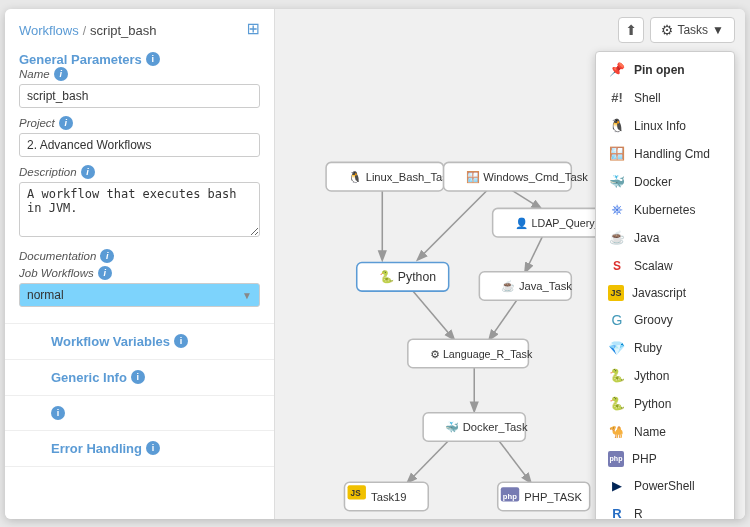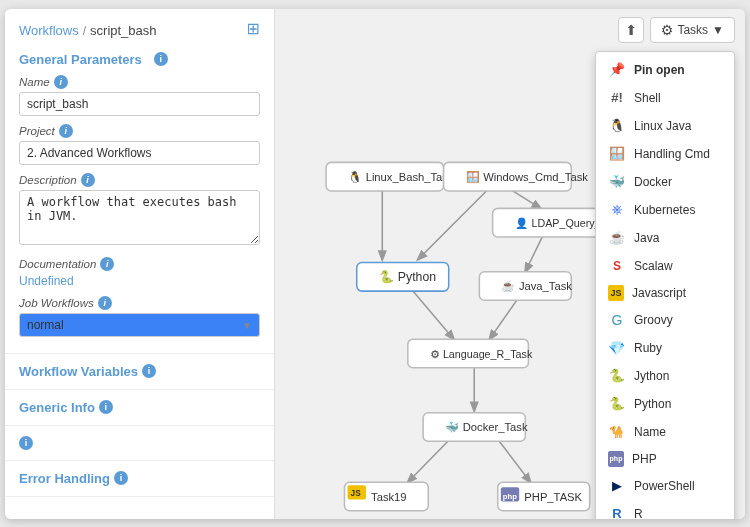--- a/index.html
+++ b/index.html
@@ -53,24 +53,23 @@
       cursor: pointer;
     }
     .left-section {
       padding: 8px 14px;
       border-bottom: 1px solid #eee;
     }
     .section-title {
       font-size: 13px;
       font-weight: 600;
       color: #5b9bd5;
-      margin-bottom: 8px;
-      display: flex;
-      align-items: center;
-      gap: 12px;
+      display: flex;
+      align-items: center;
+      gap: 4px;
     }
     .info-icon {
       display: inline-flex;
       align-items: center;
       justify-content: center;
       width: 14px;
       height: 14px;
       background: #5b9bd5;
       color: #fff;
       border-radius: 50%;
@@ -115,21 +114,21 @@
       position: relative;
       margin-bottom: 8px;
     }
     .field-select {
       width: 100%;
       padding: 4px 7px;
       border: 1px solid #ccc;
       border-radius: 3px;
       font-size: 12px;
       color: #333;
-      background: #3b82f6;
+      background: #7dd3fc;
       appearance: none;
       outline: none;
     }
     .select-arrow {
       position: absolute;
       right: 8px;
       top: 50%;
       transform: translateY(-50%);
       color: #888;
       font-size: 10px;
@@ -148,20 +147,21 @@
       border-bottom: 1px solid #eee;
       cursor: pointer;
     }
     .collapsible-title {
       font-size: 13px;
       font-weight: 600;
       color: #5b9bd5;
       display: flex;
       align-items: center;
       gap: 4px;
+      margin-left: 32px;
     }
     
     .right-panel {
       flex: 1;
       display: flex;
       flex-direction: column;
       background: #f0f0f0;
       position: relative;
       overflow: hidden;
     }
@@ -270,21 +270,20 @@
       <div class="field-label">
         <span>Description</span>
         <span class="info-icon">i</span>
       </div>
       <textarea class="field-textarea" style="">A workflow that executes bash in JVM.</textarea>
 
       <div class="field-label">
         <span>Documentation</span>
         <span class="info-icon">i</span>
       </div>
-      <a class="doc-link">Undefined</a>
 
       <div class="field-label">
         <span>Job Workflows</span>
         <span class="info-icon">i</span>
       </div>
       <div class="field-select-wrap">
         <select class="field-select">
           <option>normal</option>
           <option>high</option>
           <option>low</option>
@@ -410,21 +409,21 @@
       <div class="dropdown-item bold">
         <span class="dropdown-icon">📌</span>
         <span>Pin open</span>
       </div>
       <div class="dropdown-item">
         <span class="dropdown-icon" style="font-weight:bold;color:#555;">#!</span>
         <span>Shell</span>
       </div>
       <div class="dropdown-item">
         <span class="dropdown-icon">🐧</span>
-        <span>Linux Java</span>
+        <span>Linux Info</span>
       </div>
       <div class="dropdown-item">
         <span class="dropdown-icon">🪟</span>
         <span>Handling Cmd</span>
       </div>
       <div class="dropdown-item">
         <span class="dropdown-icon">🐳</span>
         <span>Docker</span>
       </div>
       <div class="dropdown-item">

